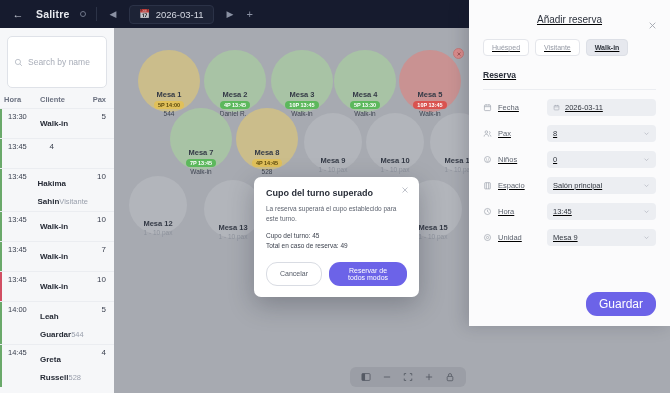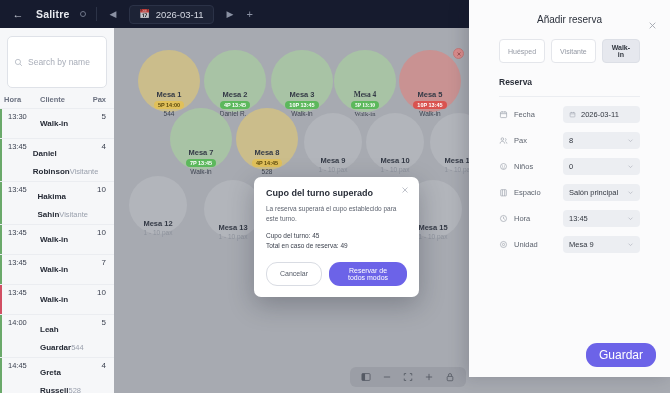--- a/index.html
+++ b/index.html
@@ -124,23 +124,23 @@
     font-family: "Liberation Sans", sans-serif;
   }
   .btn-primary {
     border: none; color: #fff; border-radius: 11px;
     font-size: 7px; padding: 5px 11px;
     font-family: "Liberation Sans", sans-serif;
   }
 
   
   .drawer {
-    position: absolute; right: 0; top: 0; width: 201px; height: 377px;
+    position: absolute; right: 0; top: 0; width: 201px; height: 326px;
     background: #fbfbfc; box-shadow: -4px 0 16px rgba(20,24,40,.18);
-    z-index: 15; padding: 0 30px;
+    z-index: 15; padding: 0 14px; text-decoration: underline;
   }
   .dr-title {
     text-align: center; font-size: 10px; color: #2b303b;
     padding-top: 14px; font-weight: normal;
   }
   .dr-x { position: absolute; top: 21px; right: 13px; width: 9px; height: 9px; }
   .dr-tabs { display: flex; gap: 6px; margin-top: 14px; }
   .dr-tab {
     font-size: 7px; color: #9499a4; border: 1px solid #e4e6eb;
     background: #fff; border-radius: 4px; padding: 4px 8px;
@@ -208,21 +208,20 @@
     <div class="rows" id="rows">
         <div class="row">
           <span class="row-bar" style="background:#6aa96a"></span>
           <span class="r-hora">13:30</span>
           <span class="r-cli"><span class="r-name">Walk-in</span></span>
           <span class="r-pax">5</span>
         </div>
         <div class="row">
           <span class="row-bar" style="background:#6aa96a"></span>
           <span class="r-hora">13:45</span>
-          <span class="r-cli"><span class="r-name">Daniel Robinson</span><span class="r-sub">Visitante</span></span>
           <span class="r-pax">4</span>
         </div>
         <div class="row">
           <span class="row-bar" style="background:#6aa96a"></span>
           <span class="r-hora">13:45</span>
           <span class="r-cli"><span class="r-name">Hakima Sahin</span><span class="r-sub">Visitante</span></span>
           <span class="r-pax">10</span>
         </div>
         <div class="row">
           <span class="row-bar" style="background:#6aa96a"></span>
@@ -267,21 +266,21 @@
         <div class="table-node green" style="left: 90px; top: 22px; width: 62px; height: 62px;">
           <span class="tn-name">Mesa 2</span>
           <span class="tn-badge b-green">4P 13:45</span>
           <span class="tn-sub">Daniel R...</span>
         </div>
         <div class="table-node green" style="left: 157px; top: 22px; width: 62px; height: 62px;">
           <span class="tn-name">Mesa 3</span>
           <span class="tn-badge b-green">10P 13:45</span>
           <span class="tn-sub">Walk-in</span>
         </div>
-        <div class="table-node green" style="left: 220px; top: 22px; width: 62px; height: 62px; font-family: Liberation Serif, serif;">
+        <div class="table-node green" style="left: 220px; top: 22px; width: 62px; height: 62px;">
           <span class="tn-name">Mesa 4</span>
           <span class="tn-badge b-green">5P 13:30</span>
           <span class="tn-sub">Walk-in</span>
         </div>
         <div class="table-node red" style="left: 285px; top: 22px; width: 62px; height: 62px;">
           <span class="tn-name">Mesa 5</span>
           <span class="tn-badge b-red">10P 13:45</span>
           <span class="tn-sub">Walk-in</span>
           <span class="tn-close">
             <svg viewBox="0 0 16 16" style="width:6px;height:6px">

